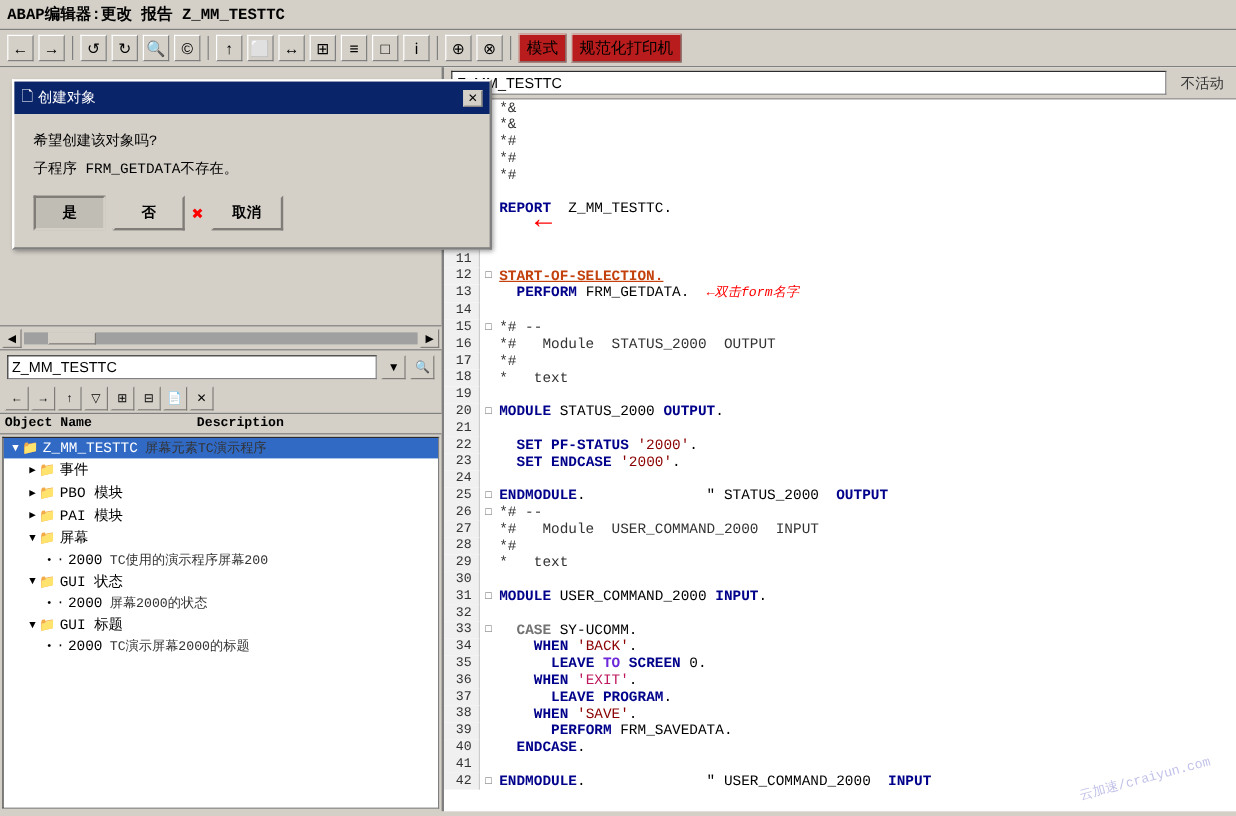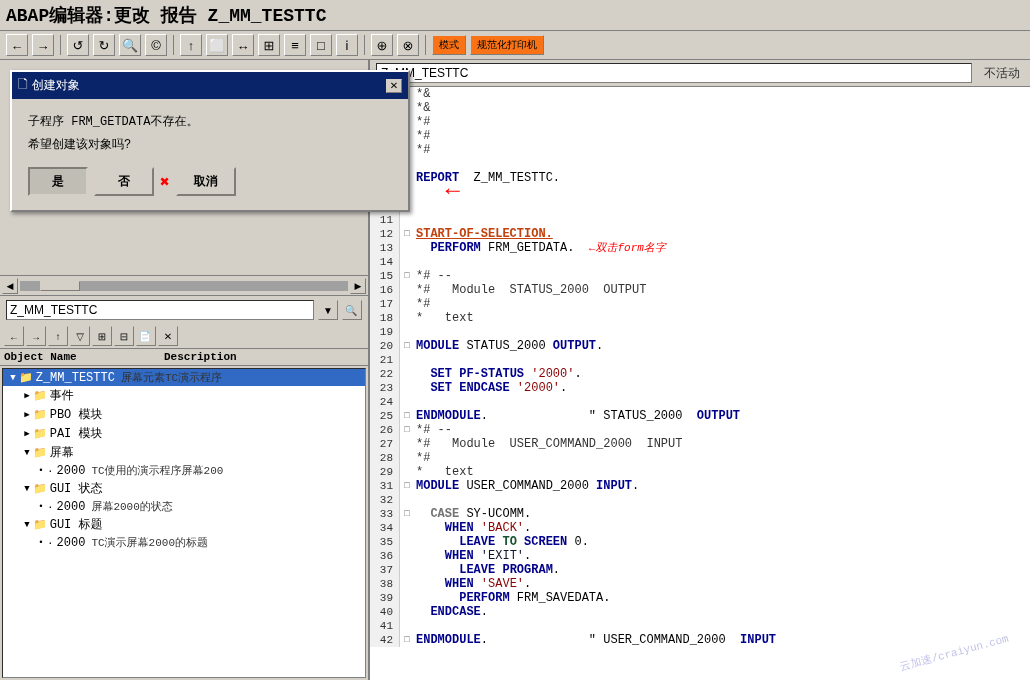--- a/index.html
+++ b/index.html
@@ -9,21 +9,21 @@
       background: #d4d0c8;
       width: 1030px;
       height: 680px;
       overflow: hidden;
     }
 
     
     .title-bar {
       background: #d4d0c8;
       padding: 3px 6px;
-      font-size: 18px;
+      font-size: 13px;
       font-weight: bold;
       border-bottom: 1px solid #808080;
     }
 
     
     .toolbar {
       background: #d4d0c8;
       padding: 3px 6px;
       display: flex;
       align-items: center;
@@ -41,24 +41,24 @@
       display: flex; align-items: center; justify-content: center;
       font-size: 13px;
     }
     .toolbar-sep {
       width: 1px; height: 20px;
       background: #808080;
       margin: 0 2px;
     }
     .toolbar-text-btn {
       padding: 2px 6px;
-      background: #f97316;
+      background: #b91c1c;
       border: 1px outset #d4d0c8;
       cursor: pointer;
-      font-size: 10px;
+      font-size: 13px;
       text-align: center;
     }
 
     
     .main-area {
       display: flex;
       height: calc(680px - 60px);
     }
 
     
@@ -368,22 +368,22 @@
     <div class="dialog-overlay">
       <div class="dialog-box">
         <div class="dialog-title-bar">
           <div class="dialog-title-icon">
             <span>🗋</span>
             <span>创建对象</span>
           </div>
           <button class="dialog-close-btn">✕</button>
         </div>
         <div class="dialog-content">
+          <div class="dialog-message">希望创建该对象吗?</div>
           <div class="dialog-message">子程序 FRM_GETDATA不存在。</div>
-          <div class="dialog-message">希望创建该对象吗?</div>
           <div class="dialog-buttons">
             <button class="dialog-btn active">是</button>
             <button class="dialog-btn">否</button>
             <span class="dialog-cancel-icon">✖</span>
             <button class="dialog-btn">取消</button>
           </div>
         </div>
       </div>
 
       <div class="arrow-indicator">←</div>
@@ -636,20 +636,25 @@
           <div class="line-num">28</div>
           <div class="line-indicator"></div>
           <div class="line-content"><span style="color:#333;">*#</span></div>
         </div>
         <div class="code-line">
           <div class="line-num">29</div>
           <div class="line-indicator"></div>
           <div class="line-content"><span style="color:#333;">*   text</span></div>
         </div>
         <div class="code-line">
+          <div class="line-num">30</div>
+          <div class="line-indicator"></div>
+          <div class="line-content"></div>
+        </div>
+        <div class="code-line">
           <div class="line-num">31</div>
           <div class="line-indicator">□</div>
           <div class="line-content"><span style="color:#00008b;font-weight:bold;">MODULE</span> USER_COMMAND_2000 <span style="color:#00008b;font-weight:bold;">INPUT</span>.</div>
         </div>
         <div class="code-line">
           <div class="line-num">32</div>
           <div class="line-indicator"></div>
           <div class="line-content"></div>
         </div>
         <div class="code-line">
@@ -658,26 +663,26 @@
           <div class="line-content">  <span style="color:#737373;font-weight:bold;">CASE</span> SY-UCOMM.</div>
         </div>
         <div class="code-line">
           <div class="line-num">34</div>
           <div class="line-indicator"></div>
           <div class="line-content">    <span style="color:#00008b;font-weight:bold;">WHEN</span> <span style="color:#8b0000;">'BACK'</span>.</div>
         </div>
         <div class="code-line">
           <div class="line-num">35</div>
           <div class="line-indicator"></div>
-          <div class="line-content">      <span style="color:#00008b;font-weight:bold;">LEAVE</span> <span style="color:#14532d;font-weight:bold;">TO</span> <span style="color:#00008b;font-weight:bold;">SCREEN</span> 0.</div>
+          <div class="line-content">      <span style="color:#00008b;font-weight:bold;">LEAVE</span> <span style="color:#6d28d9;font-weight:bold;">TO</span> <span style="color:#00008b;font-weight:bold;">SCREEN</span> 0.</div>
         </div>
         <div class="code-line">
           <div class="line-num">36</div>
           <div class="line-indicator"></div>
-          <div class="line-content">    <span style="color:#00008b;font-weight:bold;">WHEN</span> <span style="color:#0f172a;">'EXIT'</span>.</div>
+          <div class="line-content">    <span style="color:#00008b;font-weight:bold;">WHEN</span> <span style="color:#be185d;">'EXIT'</span>.</div>
         </div>
         <div class="code-line">
           <div class="line-num">37</div>
           <div class="line-indicator"></div>
           <div class="line-content">      <span style="color:#00008b;font-weight:bold;">LEAVE</span> <span style="color:#00008b;font-weight:bold;">PROGRAM</span>.</div>
         </div>
         <div class="code-line">
           <div class="line-num">38</div>
           <div class="line-indicator"></div>
           <div class="line-content">    <span style="color:#00008b;font-weight:bold;">WHEN</span> <span style="color:#8b0000;">'SAVE'</span>.</div>

